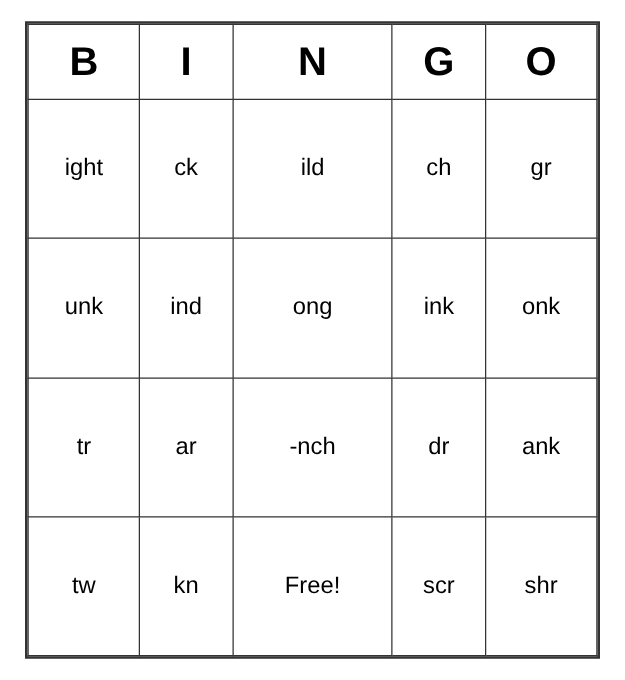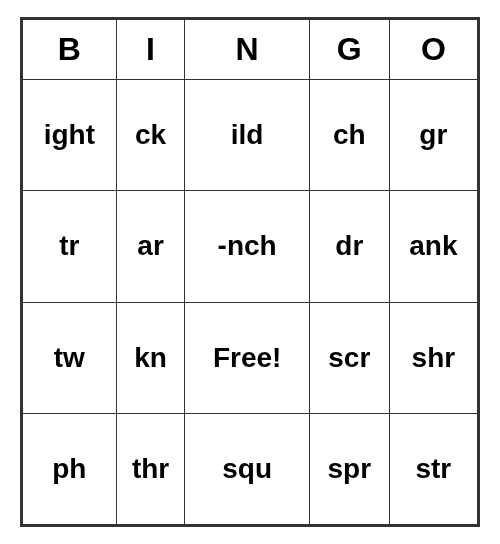--- a/index.html
+++ b/index.html
@@ -29,22 +29,22 @@
       width: 100%;
       height: 100%;
       border-collapse: collapse;
     }
 
     .bingo-card td,
     .bingo-card th {
       border: 1.5px solid #333;
       text-align: center;
       vertical-align: middle;
-      font-size: 28px;
-      font-weight: bold;
+      font-size: 19px;
+      font-weight: normal;
     }
 
     .bingo-card th {
       font-size: 32px;
       font-weight: bold;
       height: 60px;
     }
 
     .bingo-card td {
       height: 85px;
@@ -66,35 +66,35 @@
     </thead>
     <tbody id="bingo-body">
     <tr>
           <td>ight</td>
           <td>ck</td>
           <td>ild</td>
           <td>ch</td>
           <td>gr</td>
         </tr>
         <tr>
+          <td>unk</td>
+          <td>ind</td>
+          <td>ong</td>
+          <td>ink</td>
+          <td>onk</td>
+        </tr>
+        <tr>
           <td>tr</td>
           <td>ar</td>
           <td>-nch</td>
           <td>dr</td>
           <td>ank</td>
         </tr>
         <tr>
           <td>tw</td>
           <td>kn</td>
           <td>Free!</td>
           <td>scr</td>
           <td>shr</td>
         </tr>
-        <tr>
-          <td>ph</td>
-          <td>thr</td>
-          <td>squ</td>
-          <td>spr</td>
-          <td>str</td>
-        </tr>
       </tbody>
   </table>
 </div>
 
 </body></html>

